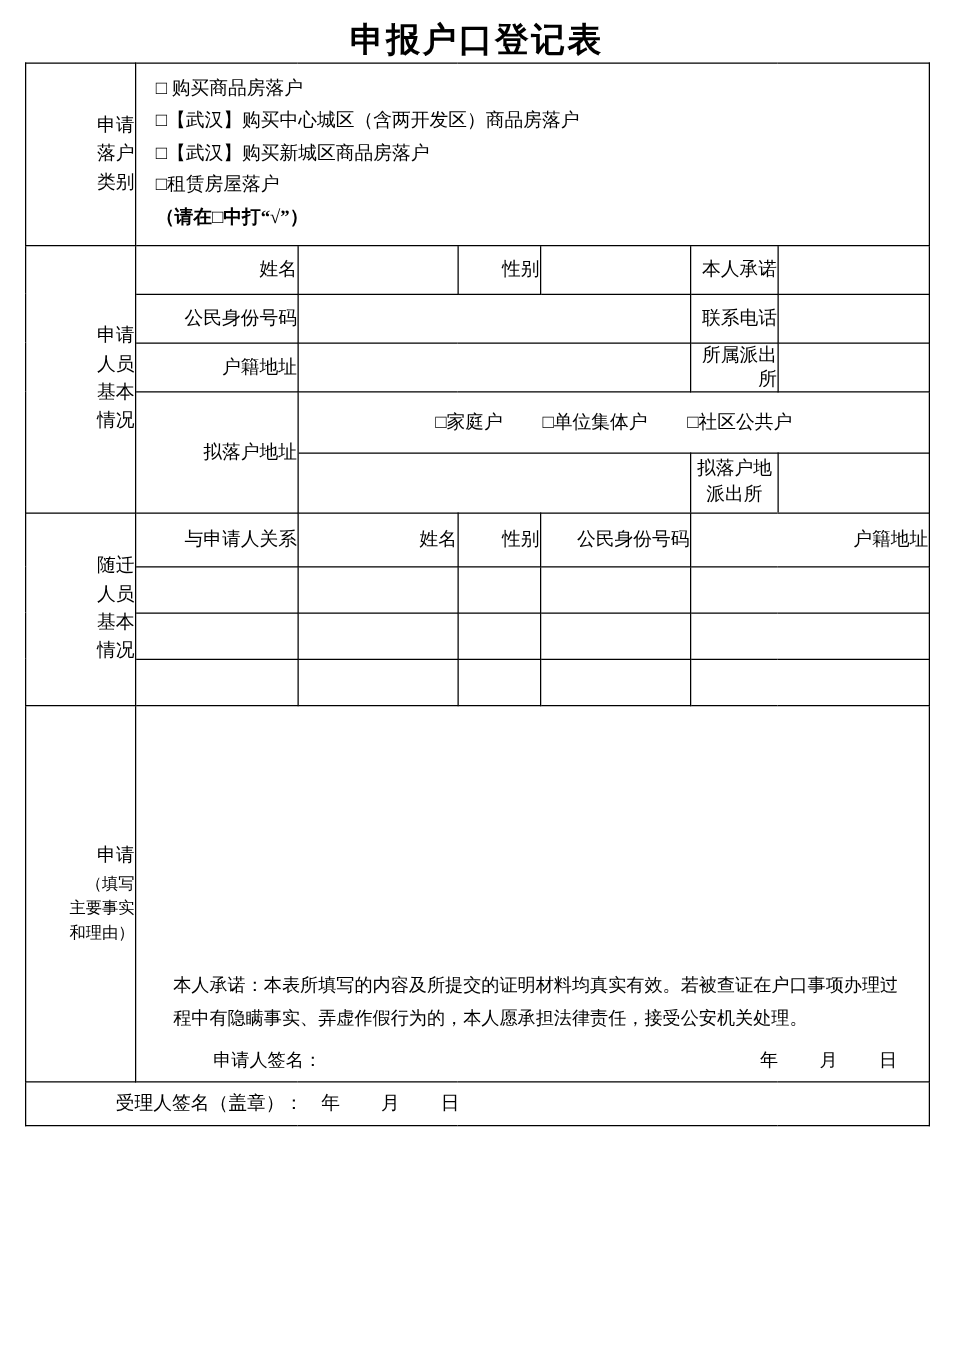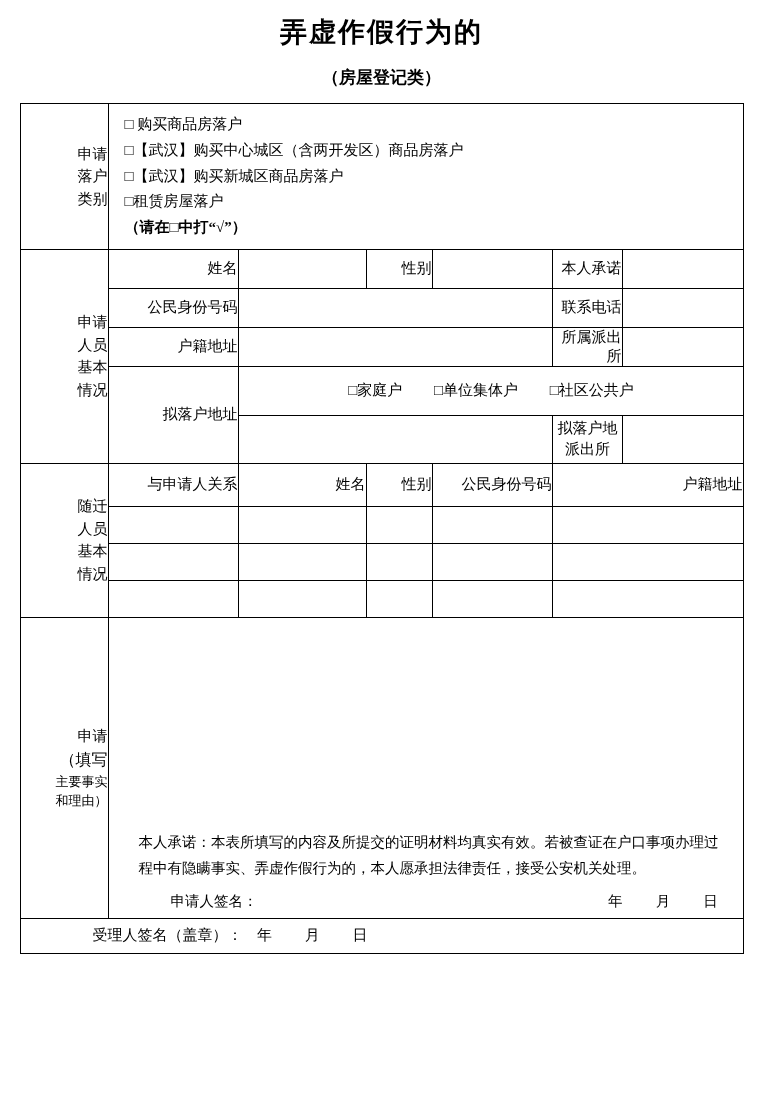--- a/index.html
+++ b/index.html
@@ -114,22 +114,21 @@
     align-items: center;
     padding: 0 10px 0 30px;
   }
   .nowrap { white-space: nowrap; }
 </style>
 </head>
 <body>
 
 <div class="page">
 
-  <div class="doc-title">弄虚作假行为的</div>
-  <div class="doc-subtitle">（房屋登记类）</div>
+  <div class="doc-title">申报户口登记表</div>
 
   <table class="form">
     <colgroup>
       <col style="width:88px">
       <col style="width:130px">
       <col style="width:62px">
       <col style="width:66px">
       <col style="width:66px">
       <col style="width:120px">
       <col style="width:70px">
@@ -245,21 +244,21 @@
       <td></td>
       <td colspan="2"></td>
       <td></td>
       <td></td>
       <td colspan="2"></td>
     </tr>
 
     <tr>
       <td class="lbl-vert">
         <div>申请</div>
-        <div style="font-size:16px">（填写</div>
+        <div style="font-size:13px">（填写</div>
         <div style="font-size:13px">主要事实</div>
         <div style="font-size:13px">和理由）</div>
       </td>
       <td colspan="7" class="apply-area">
         <div style="height:208px"></div>
         <div class="promise">
           <span class="lead">本人承诺：</span><span>本表所填写的内容及所提交的证明材料均真实有效。若被查证在户口事项办理过程中有隐瞒事实、弄虚作假行为的，本人愿承担法律责任，接受公安机关处理。</span>
         </div>
         <div class="sign-row">
           <span style="padding-left:38px">申请人签名：</span>

